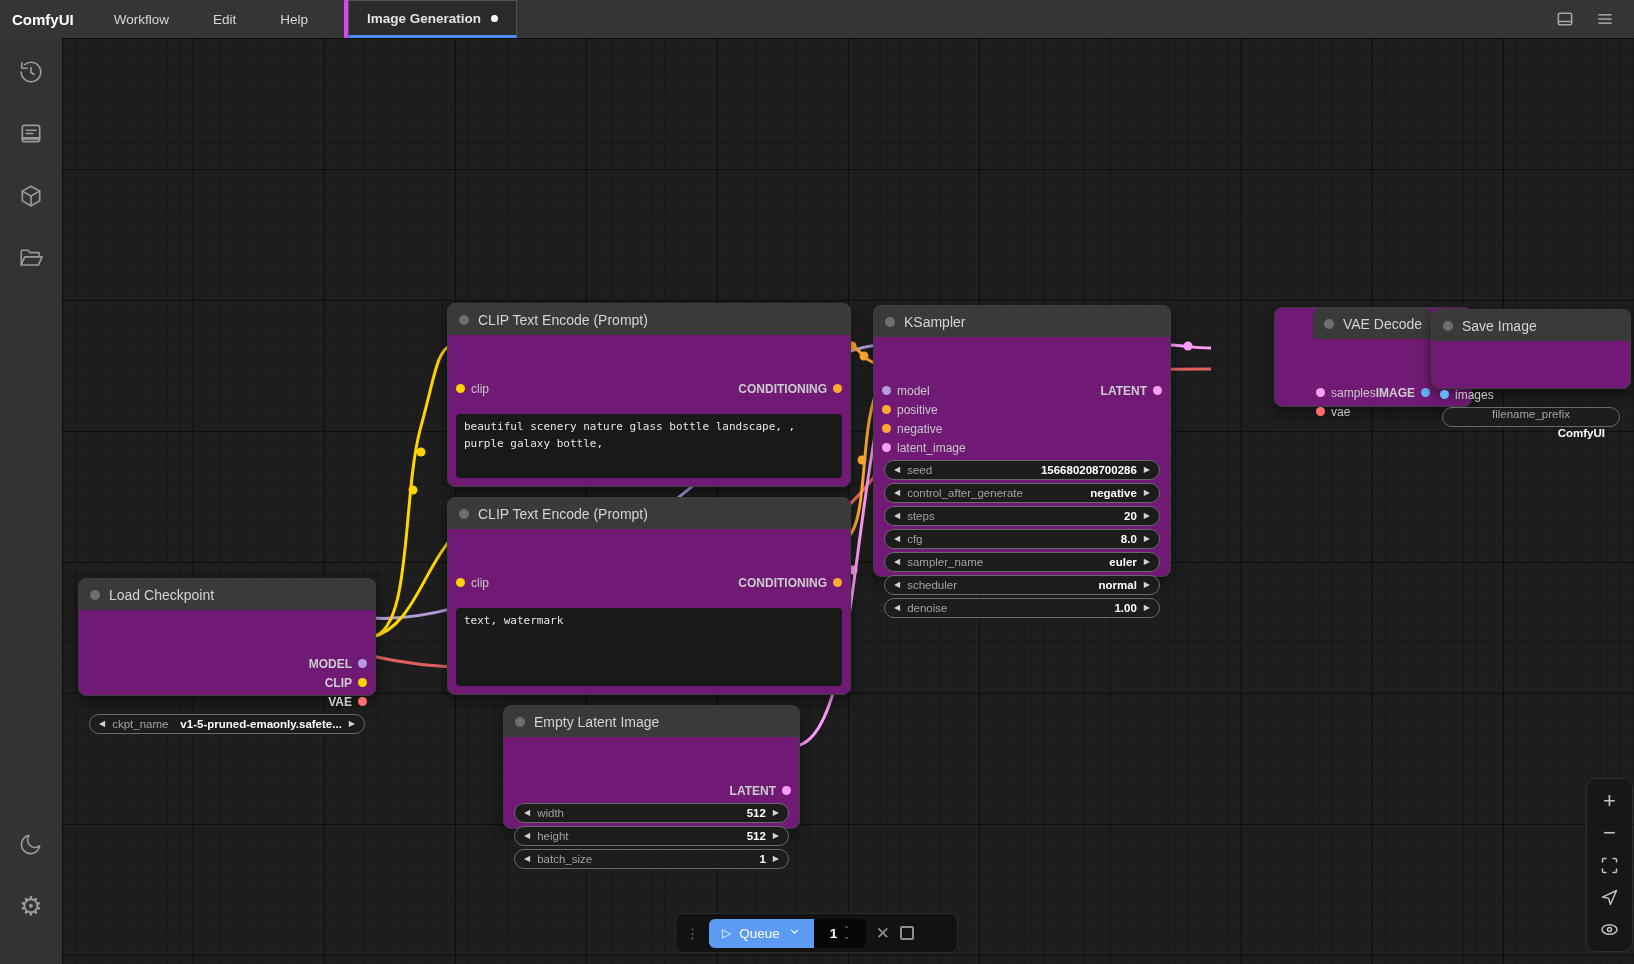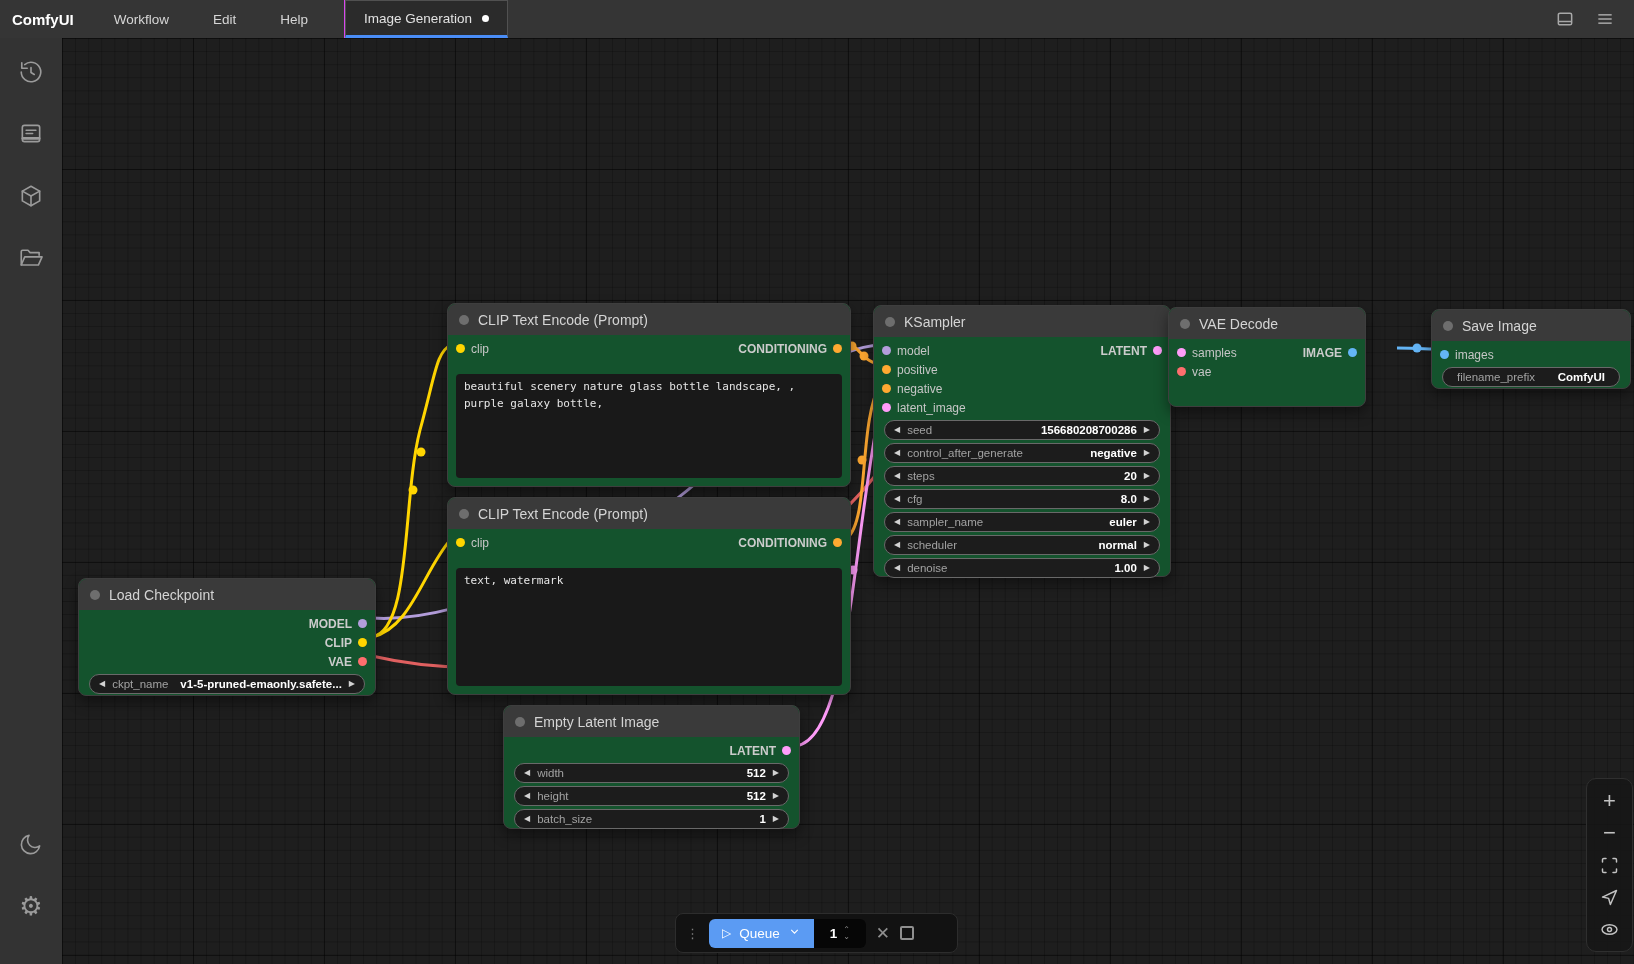--- a/index.html
+++ b/index.html
@@ -6,21 +6,21 @@
   html,body { width:1634px; height:964px; overflow:hidden; background:#1e1e1e;
     font-family:"Liberation Sans", sans-serif; }
   .app { position:relative; width:1634px; height:964px; }
 
   
   .topbar { position:absolute; left:0; top:0; width:1634px; height:38px;
     background:#353535; display:flex; align-items:stretch; z-index:30; }
   .brand { color:#fff; font-weight:bold; font-size:15px; padding:0 18px 0 12px;
     display:flex; align-items:center; }
   .menu-item { color:#d6d6d6; font-size:13.5px; padding:16px 22px; display:flex; align-items:center; cursor:default; }
-  .tab-strip { display:flex; align-items:stretch; border-left:1px solid #d946ef; margin-left:14px; }
+  .tab-strip { display:flex; align-items:stretch; border-left:4px solid #d946ef; margin-left:14px;font-weight:bold; }
   .tab { display:flex; align-items:center; gap:10px; padding:0 18px; background:#2b2b2b;
     border:1px solid #515151; border-bottom:3px solid #4a8df7; color:#e2e2e2; font-size:13.5px; }
   .tab-dot { width:7px; height:7px; border-radius:50%; background:#fff; }
   .topbar-right { margin-left:auto; display:flex; align-items:center; gap:18px; padding-right:18px; }
   .tb-icon { width:22px; height:22px; color:#a8a8a8; display:flex; align-items:center; justify-content:center; }
   .tb-icon svg { width:20px; height:20px; stroke:#a8a8a8; fill:none; stroke-width:1.8; }
 
   
   .sidebar { position:absolute; left:0; top:38px; width:62px; height:926px; background:#333333;
     display:flex; flex-direction:column; align-items:center; padding:14px 0 16px; z-index:30; }
@@ -35,22 +35,22 @@
       linear-gradient(rgba(0,0,0,0.42) 1px, transparent 1px),
       linear-gradient(90deg, rgba(0,0,0,0.42) 1px, transparent 1px),
       linear-gradient(rgba(0,0,0,0.22) 1px, transparent 1px),
       linear-gradient(90deg, rgba(0,0,0,0.22) 1px, transparent 1px);
     background-size:131px 131px, 131px 131px, 13.1px 13.1px, 13.1px 13.1px; z-index:1; }
 
   svg.wires { position:absolute; left:0; top:0; width:1634px; height:964px; z-index:5; pointer-events:none; }
   svg.wires path { fill:none; stroke-width:3; }
 
   
-  .node { position:absolute; background:#14532d; border:1px solid #3e3e3e; border-radius:8px;
-    box-shadow:0 6px 14px rgba(0,0,0,0.45); z-index:10; display:flex; flex-direction:column; }
+  .node { position:absolute; background:#701a75; border:1px solid #3e3e3e; border-radius:8px;
+    box-shadow:0 6px 14px rgba(0,0,0,0.45); z-index:10; display:flex; flex-direction:column;gap:40px; }
   .node-title { display:flex; align-items:center; gap:9px; height:31px; padding:0 11px;
     background:#3a3a3a; border-radius:8px 8px 0 0; font-size:14px; color:#d4d4d4; flex:0 0 31px; }
   .tdot { width:10px; height:10px; border-radius:50%; background:#6e6e6e; flex:0 0 10px; }
   .node-body { flex:1; display:flex; flex-direction:column; padding-top:4px; }
   .srow { height:19px; display:flex; align-items:center; padding:0 8px; font-size:12px; flex:0 0 19px; }
   .in-slot { display:flex; align-items:center; gap:6px; color:#c6c6c6; }
   .out-slot { display:flex; align-items:center; gap:6px; margin-left:auto; color:#cccccc; font-weight:bold; }
   .pdot { width:9px; height:9px; border-radius:50%; background:#888; flex:0 0 9px; }
   .widget { height:20px; margin:3px 10px 0; background:#1c1c1c; border:1px solid #696969; border-radius:10px;
     display:flex; align-items:center; padding:0 9px; font-size:11.5px; gap:7px; flex:0 0 20px; }
@@ -354,21 +354,21 @@
       </div>
       <div class="widget">
         <span class="warrow">◀</span>
         <span class="wlabel">denoise</span>
         <span class="wvalue">1.00</span>
         <span class="warrow">▶</span>
       </div>
     </div>
   </div>
 
-  <div class="node" style="left:1168px;top:307px;width:198px;height:100px;">
+  <div class="node" style="left:1274px;top:307px;width:198px;height:100px;align-items:center;">
     <div class="node-title">
       <span class="tdot"></span>
       <span>VAE Decode</span>
     </div>
     <div class="node-body">
       <div class="srow">
         <span class="in-slot">
             <span class="pdot" style="background: rgb(255, 156, 249);"></span>
             <span>samples</span>
           </span>
@@ -391,21 +391,21 @@
       <span class="tdot"></span>
       <span>Save Image</span>
     </div>
     <div class="node-body">
       <div class="srow">
           <span class="in-slot">
             <span class="pdot" style="background: rgb(100, 181, 246);"></span>
             <span>images</span>
           </span>
         </div>
-      <div class="widget" style="padding:0 14px;">
+      <div class="widget" style="padding:0 14px;flex-direction:column;">
         <span class="wlabel">filename_prefix</span>
         <span class="wvalue">ComfyUI</span>
       </div>
     </div>
   </div>
 
   <div class="queuebar">
     <span class="qhandle">⋮</span>
     <div class="qgroup">
       <div class="qbtn">

